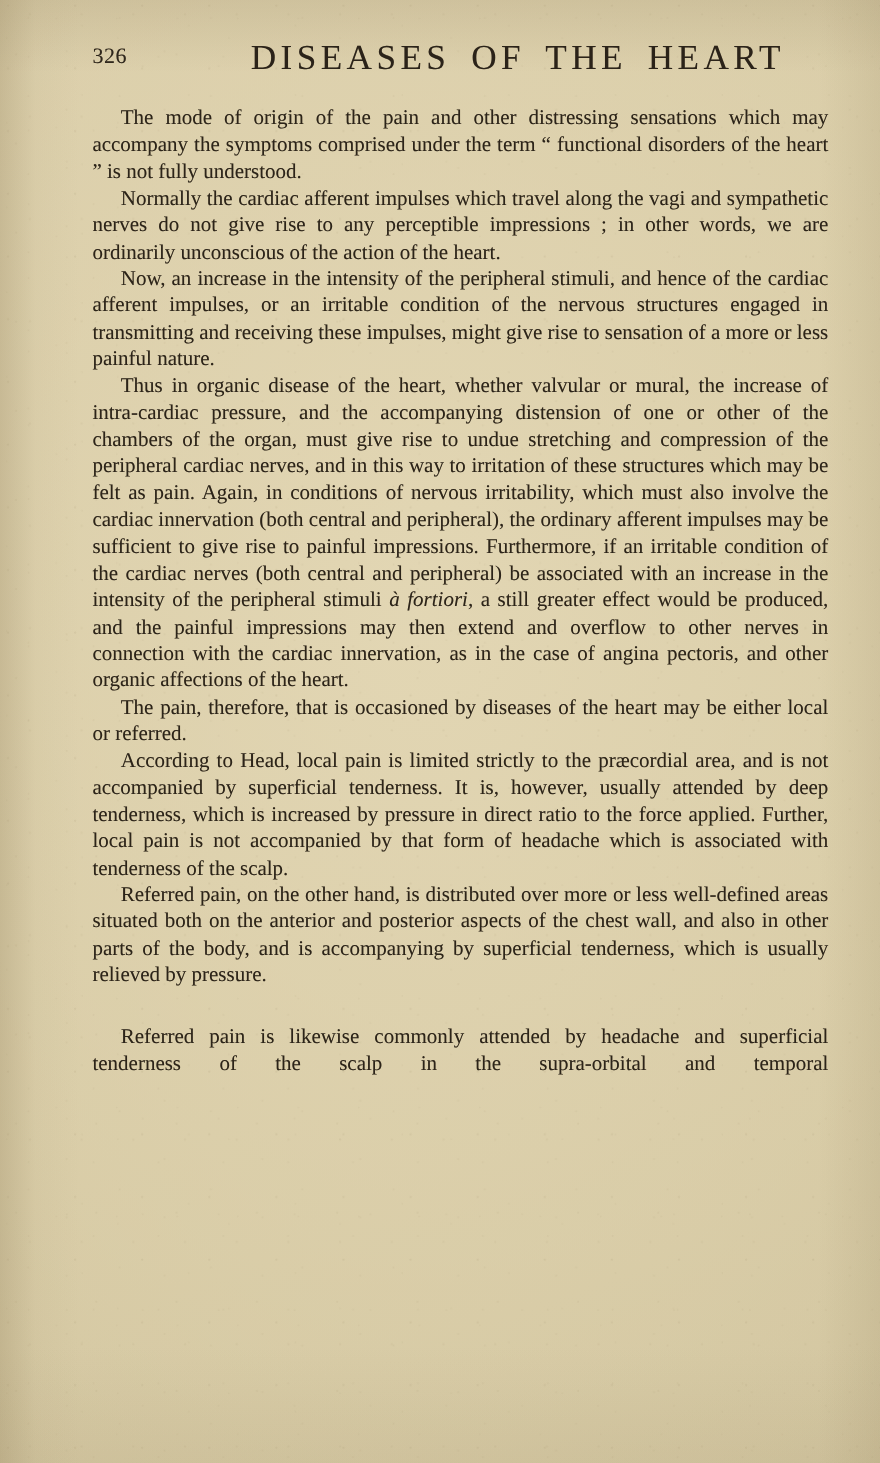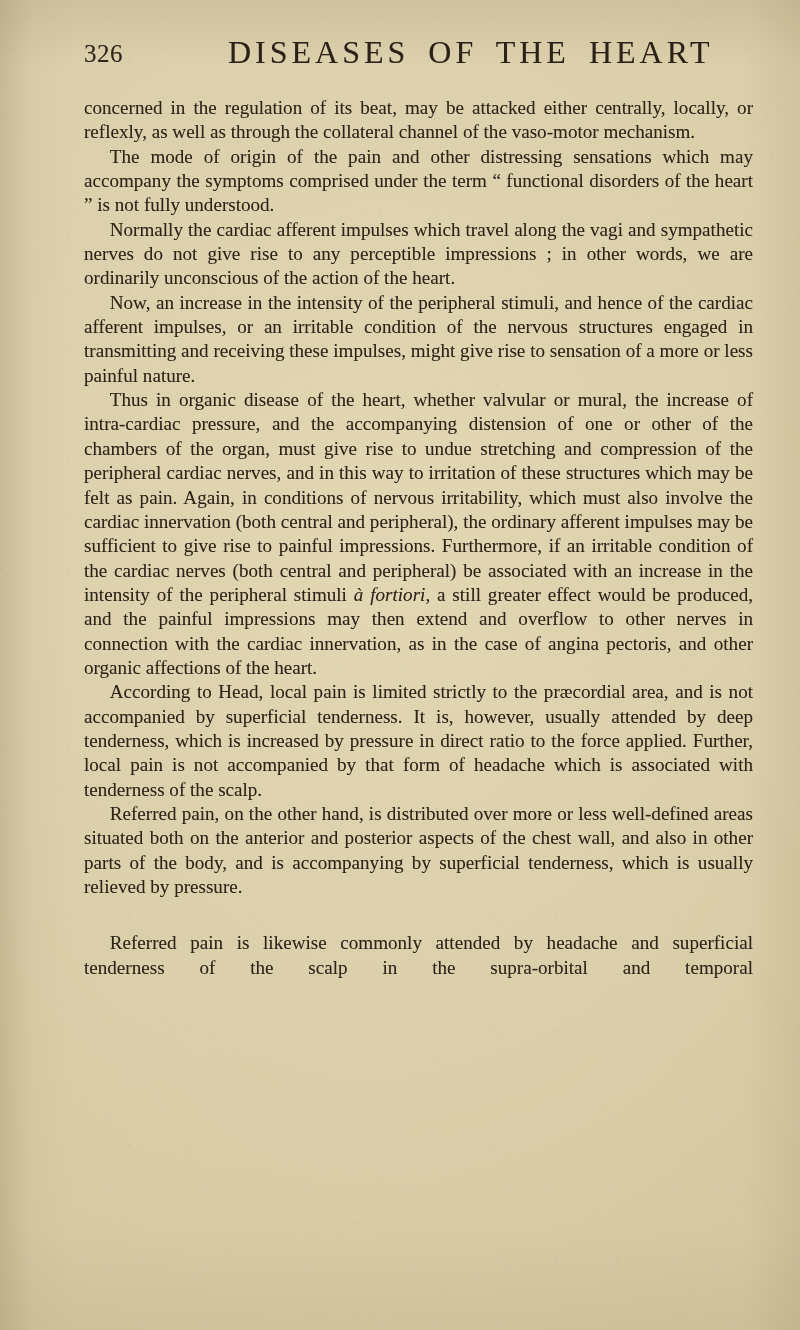--- a/index.html
+++ b/index.html
@@ -74,21 +74,21 @@
     position: absolute;
     top: 34px;
     left: 84px;
     width: 668px;
     height: 34px;
   }
   .folio {
     position: absolute;
     left: 0;
     top: 6px;
-    font-size: 25px;
+    font-size: 20px;
     font-family: "Liberation Serif", "DejaVu Serif", serif;
     font-variant-numeric: oldstyle-nums;
     color: #322а22;
     color: #2f271c;
     letter-spacing: 0.5px;
   }
   .head-title {
     position: absolute;
     left: 144px;
     top: 0;
@@ -138,24 +138,24 @@
 
 <div class="page">
   <div class="content">
 
     <div class="running-head">
       <span class="folio">326</span>
       <span class="head-title">DISEASES OF THE HEART</span>
     </div>
 
     <div class="body-text">
-      <p class="no-indent">concerned in the regulation of its beat, may be attacked either centrally, locally, or reflexly, as well as through the collateral channel of the vaso-motor mechanism.</p>
       <p>The mode of origin of the pain and other distressing sensations which may accompany the symptoms comprised under the term “ functional disorders of the heart ” is not fully understood.</p>
       <p>Normally the cardiac afferent impulses which travel along the vagi and sympathetic nerves do not give rise to any perceptible impressions ; in other words, we are ordinarily unconscious of the action of the heart.</p>
       <p>Now, an increase in the intensity of the peripheral stimuli, and hence of the cardiac afferent impulses, or an irritable condition of the nervous structures engaged in transmitting and receiving these impulses, might give rise to sensation of a more or less painful nature.</p>
       <p><span>Thus in organic disease of the heart, whether valvular or mural, the increase of intra-cardiac pressure, and the accompanying distension of one or other of the chambers of the organ, must give rise to undue stretching and compression of the peripheral cardiac nerves, and in this way to irritation of these structures which may be felt as pain.  Again, in conditions of nervous irritability, which must also involve the cardiac innervation (both central and peripheral), the ordinary afferent impulses may be sufficient to give rise to painful impressions.  Furthermore, if an irritable condition of the cardiac nerves (both central and peripheral) be associated with an increase in the intensity of the peripheral stimuli </span><i>à fortiori</i><span>, a still greater effect would be produced, and the painful impressions may then extend and overflow to other nerves in connection with the cardiac innervation, as in the case of angina pectoris, and other organic affections of the heart.</span></p>
+      <p>The pain, therefore, that is occasioned by diseases of the heart may be either local or referred.</p>
       <p>According to Head, local pain is limited strictly to the præcordial area, and is not accompanied by superficial tenderness.  It is, however, usually attended by deep tenderness, which is increased by pressure in direct ratio to the force applied.  Further, local pain is not accompanied by that form of headache which is associated with tenderness of the scalp.</p>
       <p>Referred pain, on the other hand, is distributed over more or less well-defined areas situated both on the anterior and posterior aspects of the chest wall, and also in other parts of the body, and is accompanying by superficial tenderness, which is usually relieved by pressure.</p>
       <p class="last-line-spread">Referred pain is likewise commonly attended by headache and superficial tenderness of the scalp in the supra-orbital and temporal</p>
     </div>
 
   </div>
 </div>
 
 </body></html>

